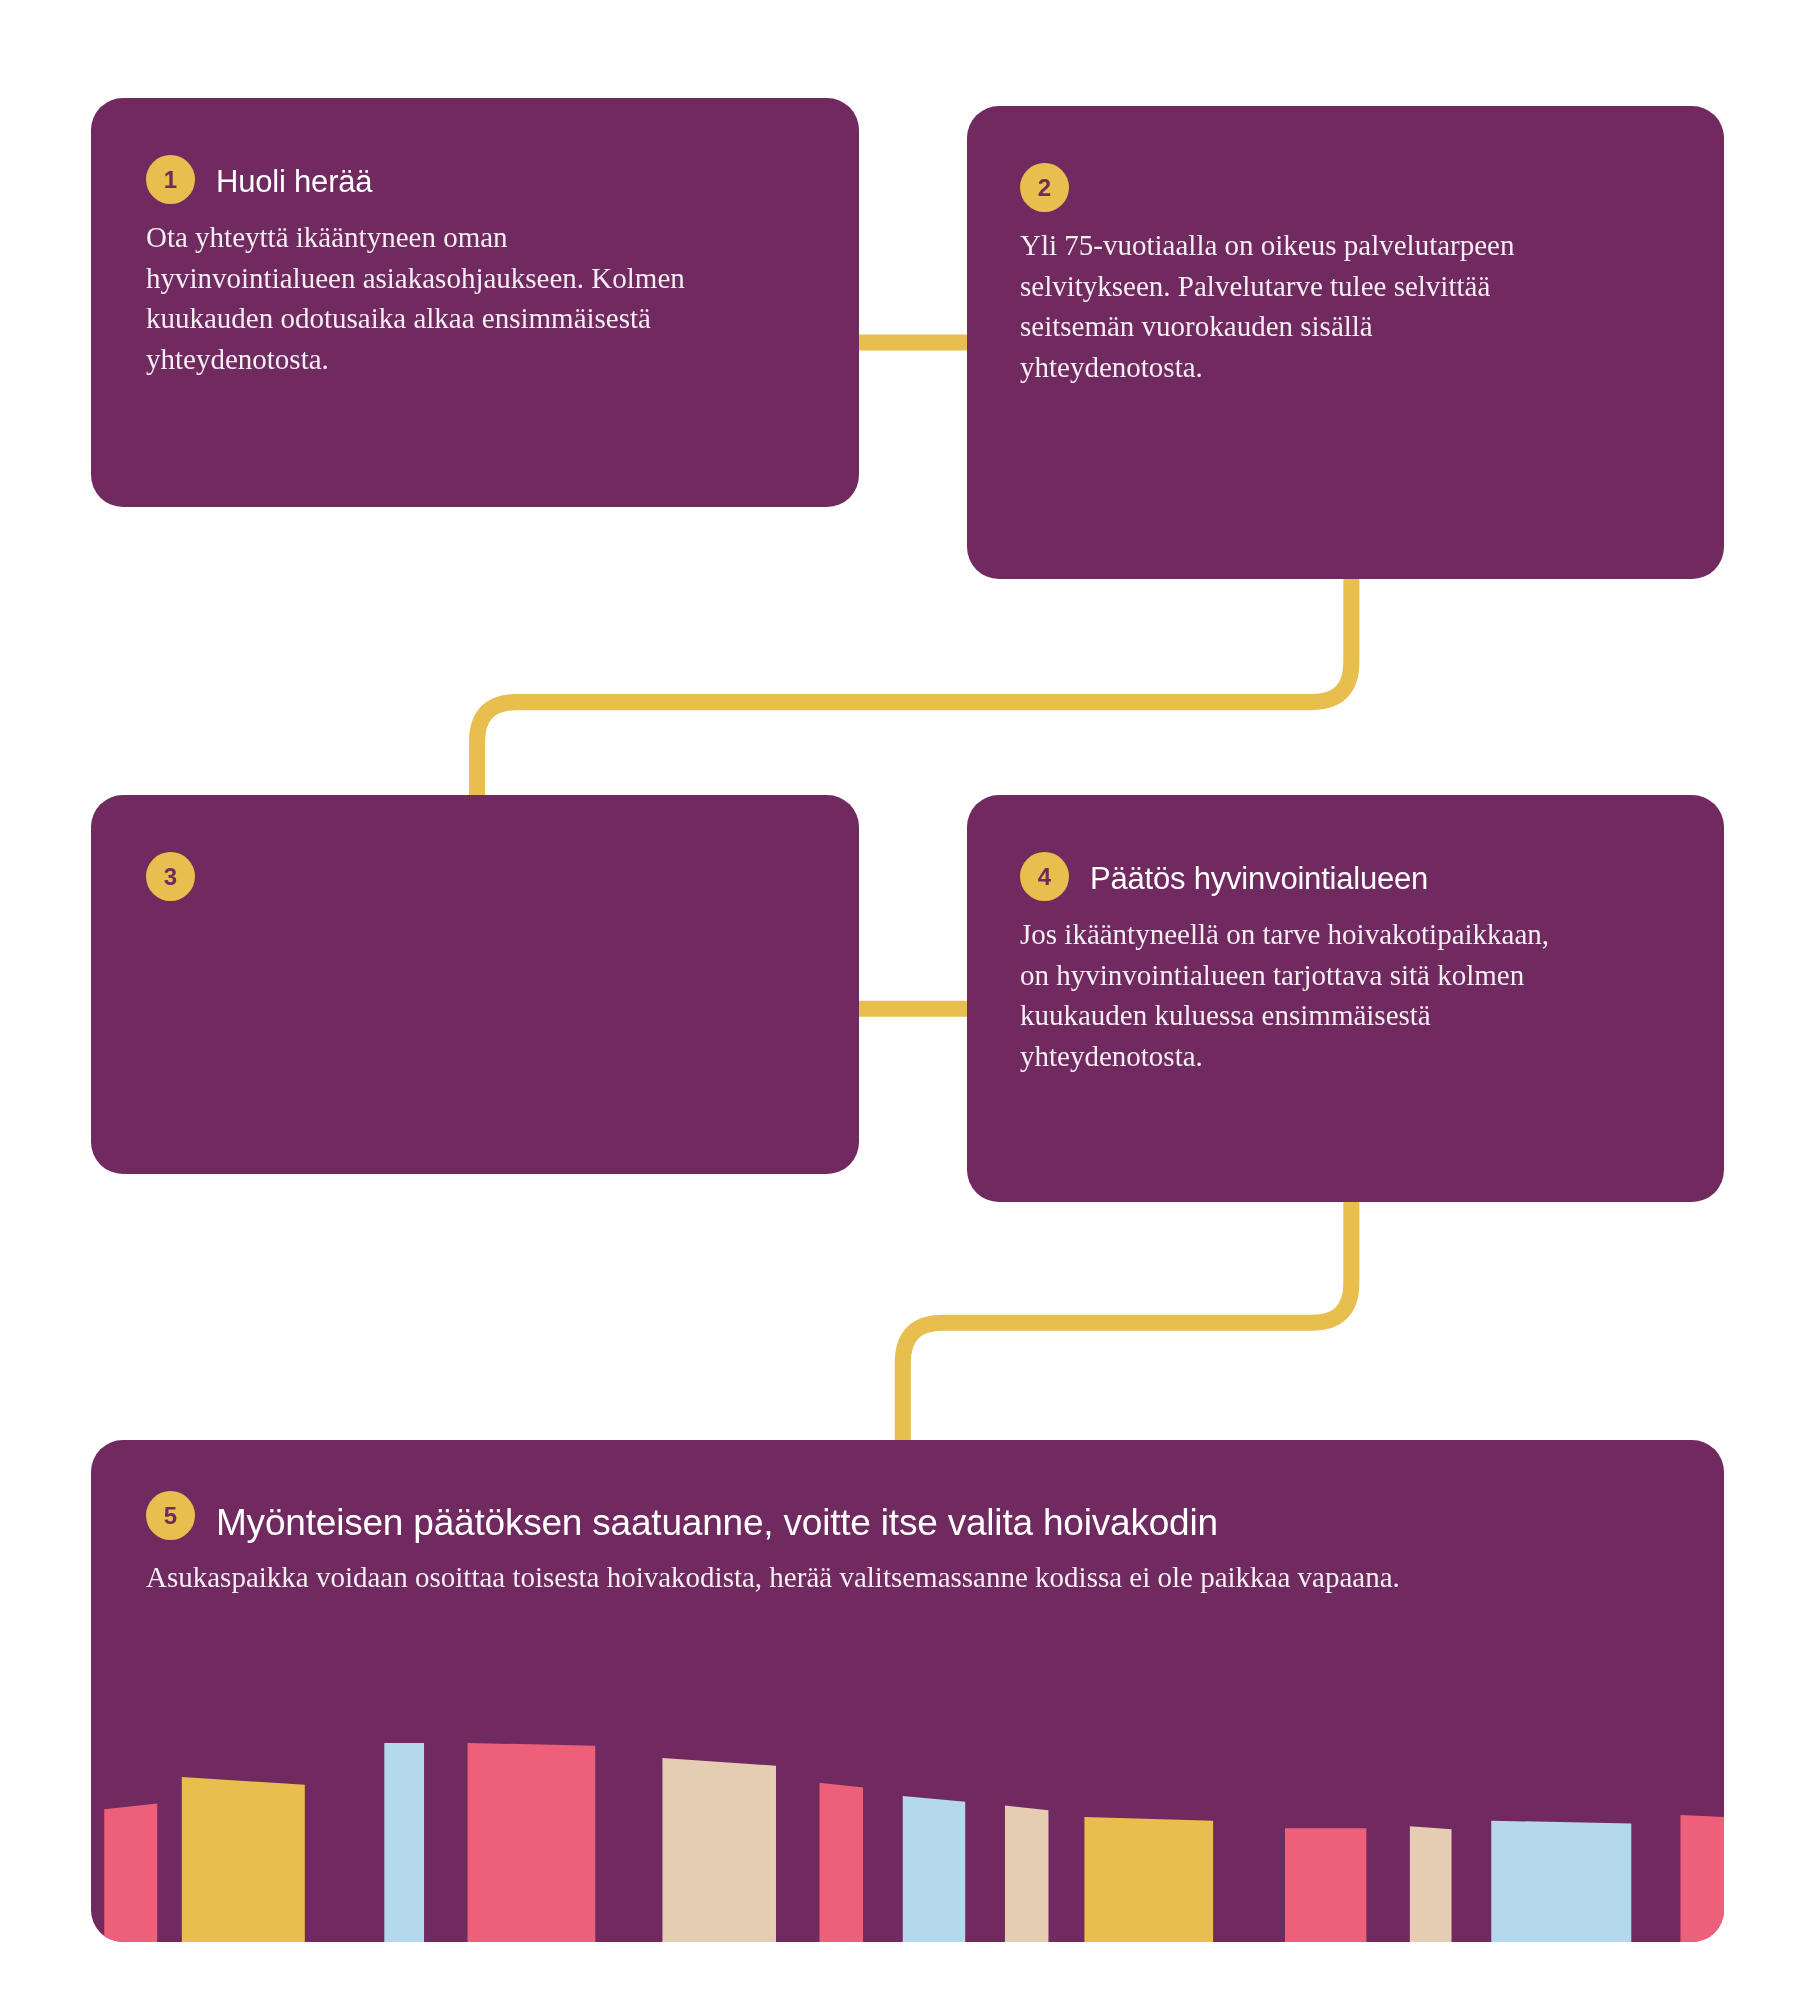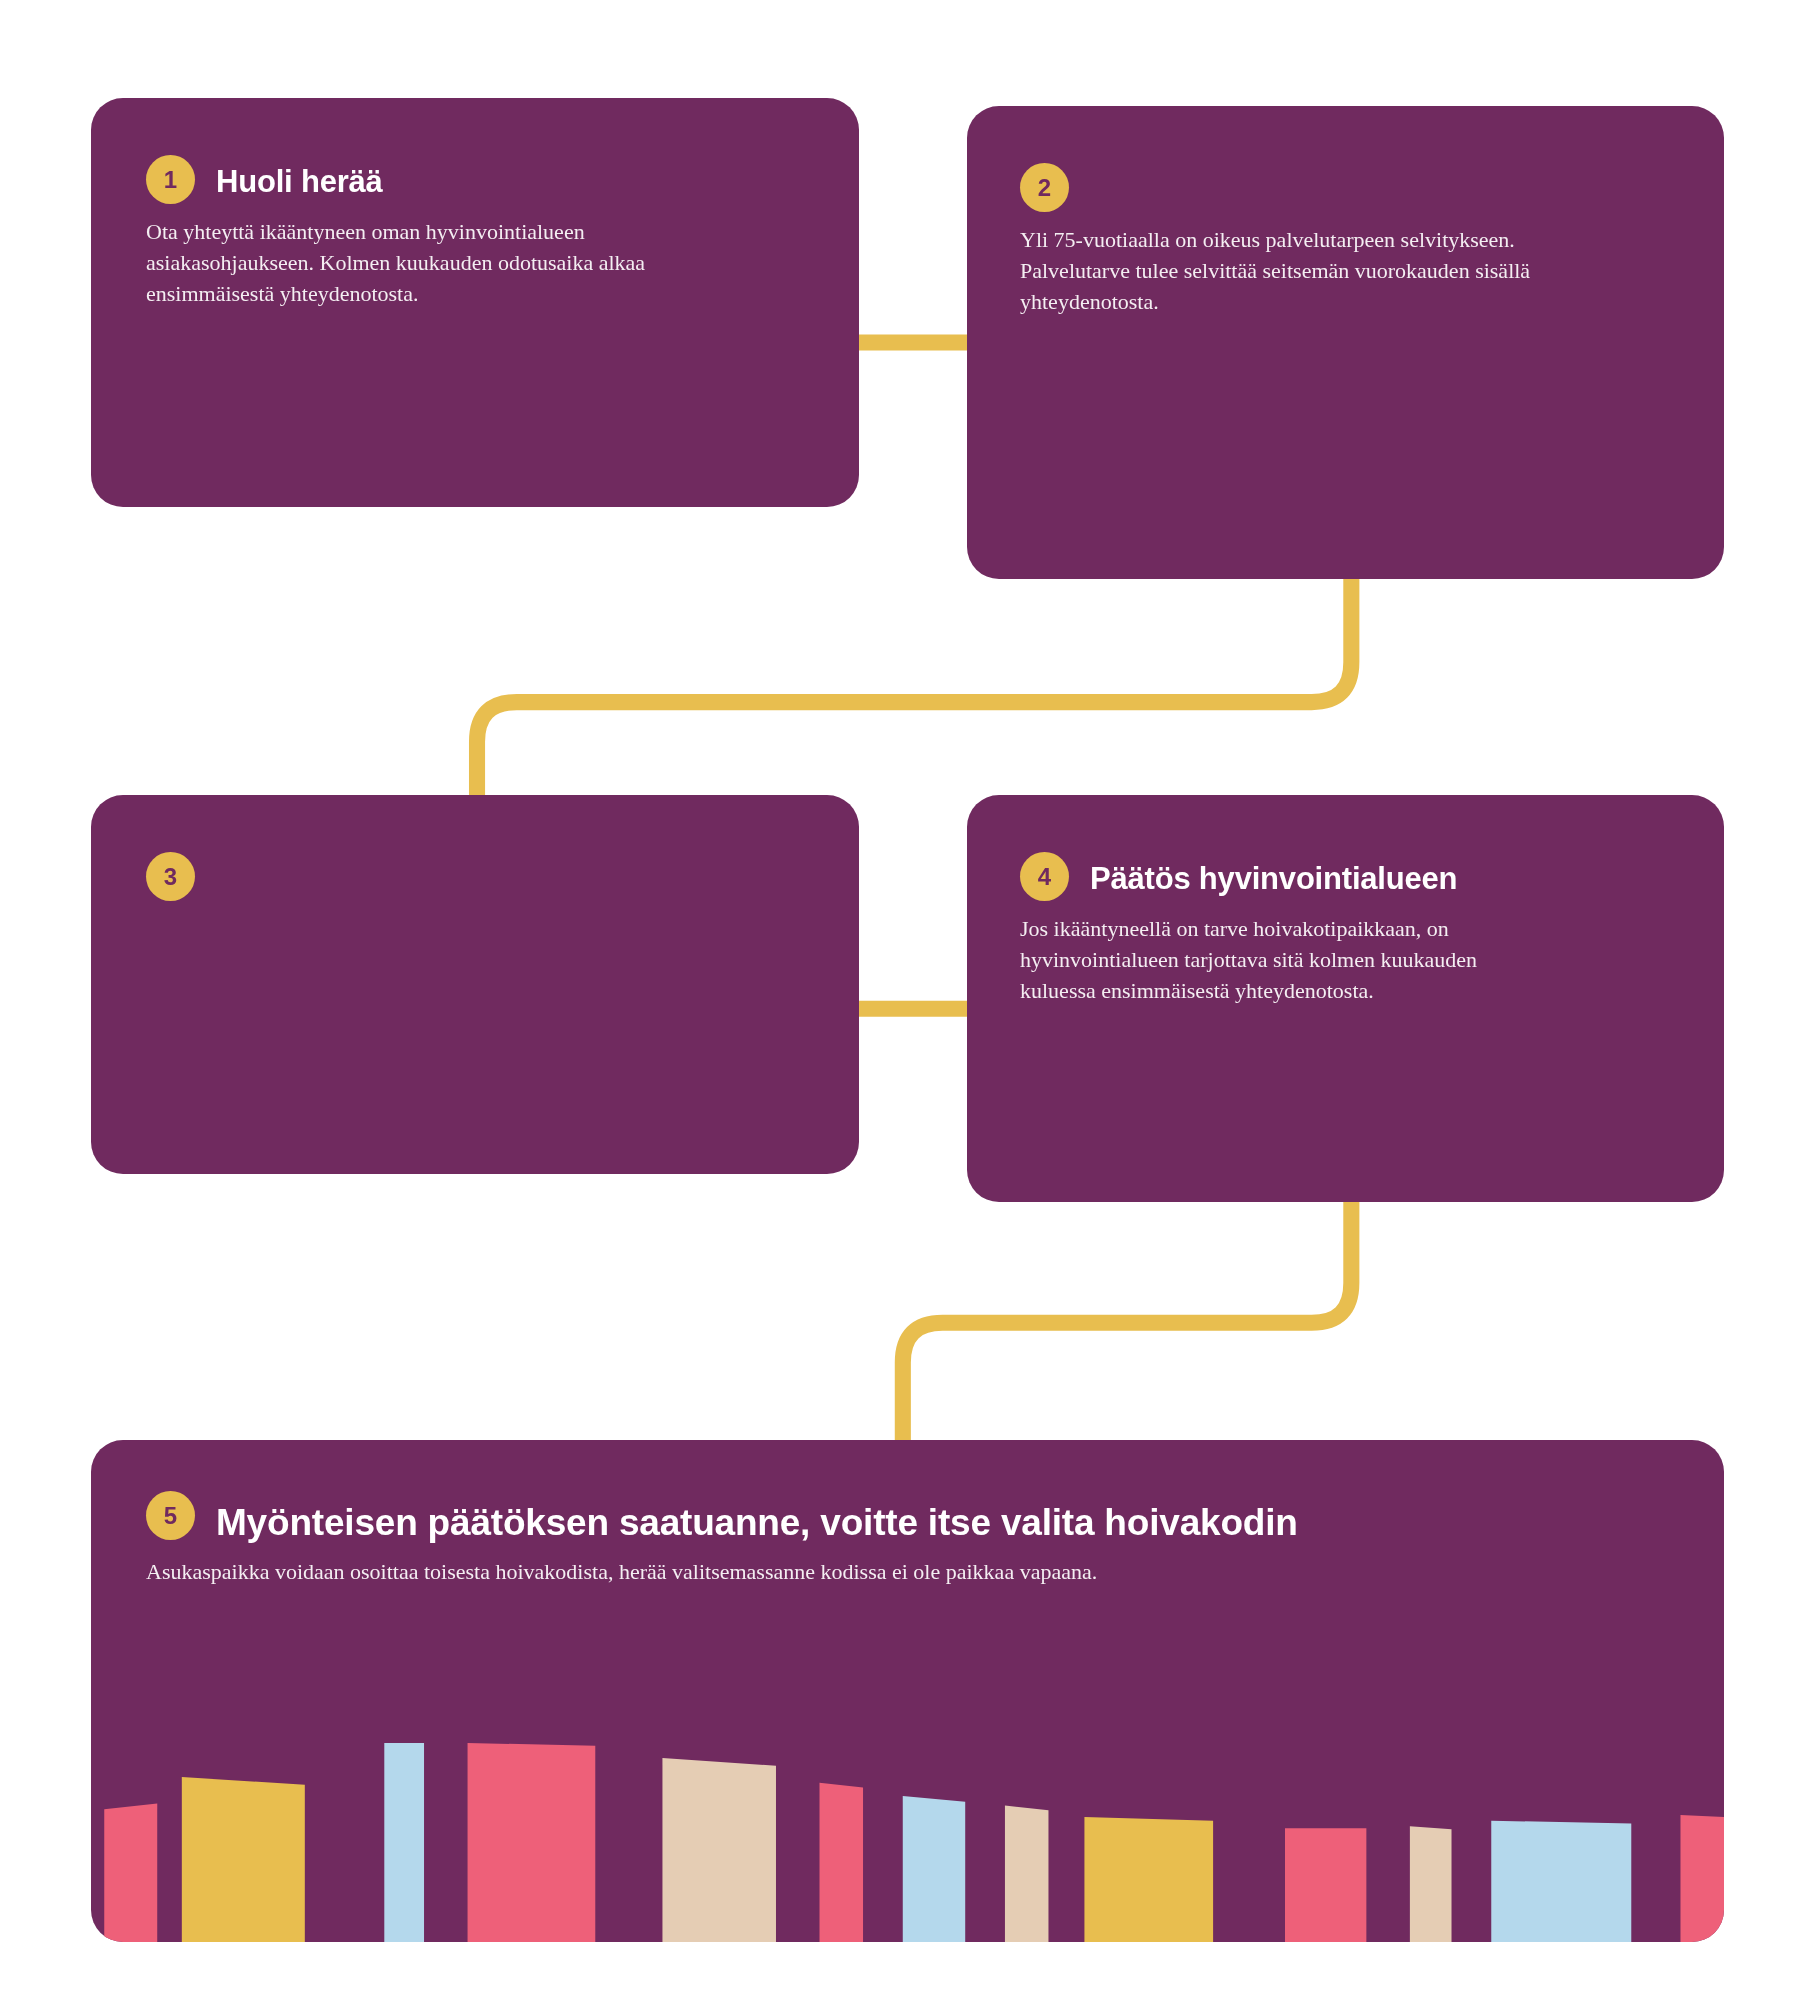--- a/index.html
+++ b/index.html
@@ -34,31 +34,31 @@
     display:flex;align-items:center;justify-content:center;
     font-family:"Liberation Sans", sans-serif;
     font-size:24px;font-weight:700;
     line-height:1;
     letter-spacing:0px;
   }
   .headwrap{margin-left:21px;}
   .heading{
     font-family:"Liberation Sans", sans-serif;
     color:#ffffff;
-    font-weight:700;
+    font-weight:400;
     font-size:31px;
     line-height:1.38;
     letter-spacing:-0.2px;
     margin:0;
     padding-top:5.7px;
   }
   .body{
     font-family:"Liberation Serif", serif;
     color:#f4eef2;
-    font-size:22px;
+    font-size:29px;
     line-height:1.40;
     margin:0;
     padding-top:13.2px;
   }
 
   
   #card1{left:91px;  top:98px; width:768px; height:409px;}
   #card1 .card-inner{padding:57px 55px 0 55px;}
   #card1 .body{max-width:549px;}
 

